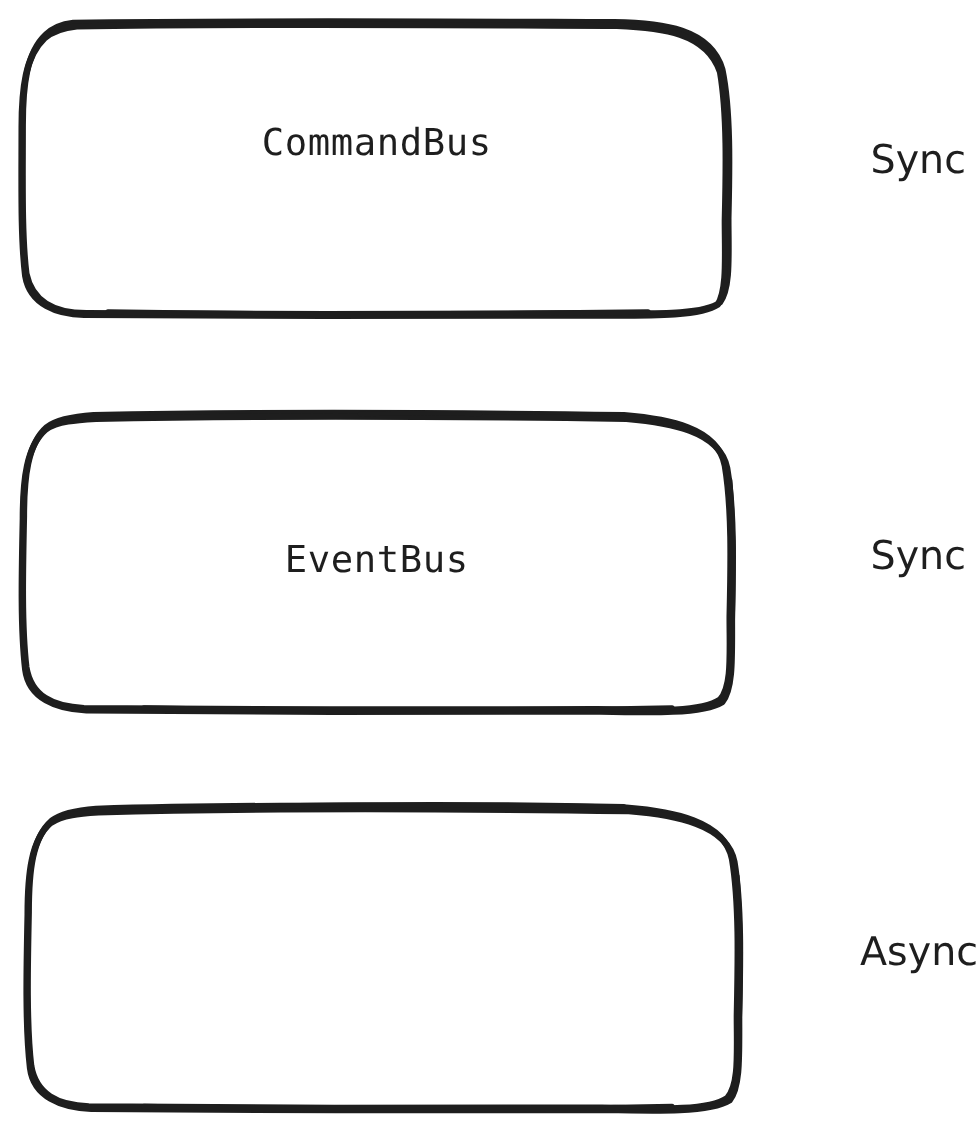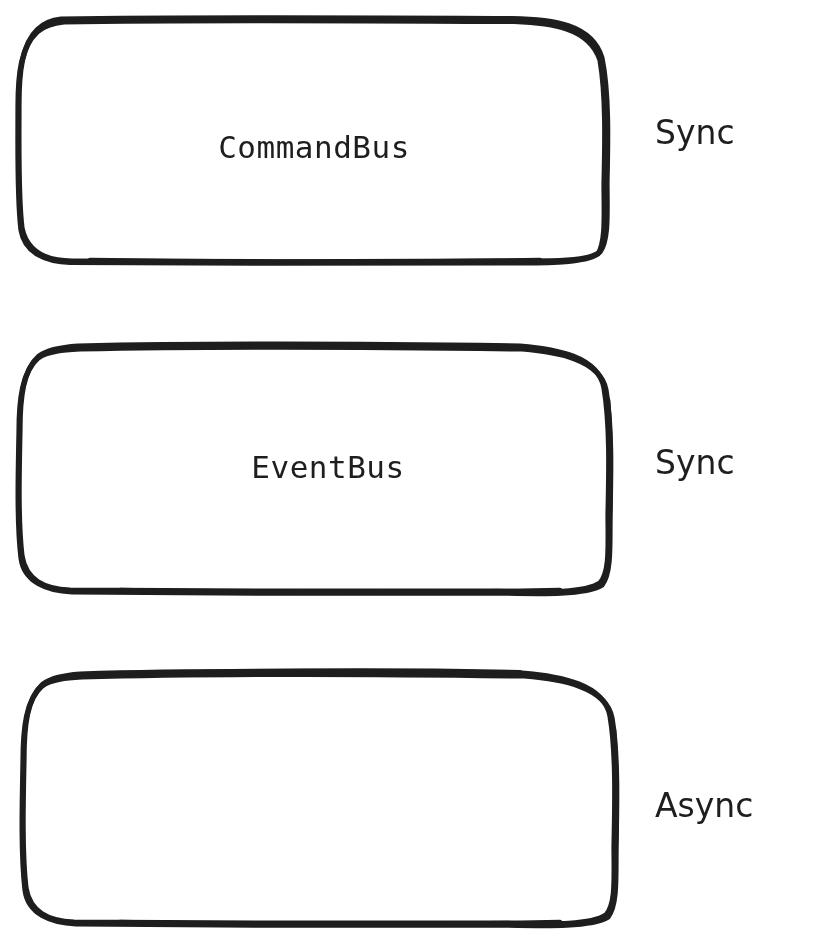--- a/index.html
+++ b/index.html
@@ -36,43 +36,43 @@
     font-size: 31px;
     font-weight: 500;
     letter-spacing: 0.5px;
     color: #1e1e1e;
     white-space: nowrap;
     line-height: 1;
   }
 
   .bus-mode-label {
     position: absolute;
-    text-align: left;
+    text-align: right;
     font-family: "DejaVu Sans", "Liberation Sans", sans-serif;
     font-size: 33px;
     font-weight: 400;
     color: #1e1e1e;
     white-space: nowrap;
     line-height: 1;
   }
 
   
   #row-1 { top: 0; height: 300px; }
-  #row-1 .bus-box-label { left: 18px; width: 592px; top: 132px; text-align: center; }
+  #row-1 .bus-box-label { left: 18px; width: 592px; top: 104px; text-align: center; }
   #row-1 .bus-mode-label { left: 655px; width: 150px; top: 116px; }
 
   
   #row-2 { top: 320px; height: 300px; }
-  #row-2 .bus-box-label { left: 32px; width: 592px; top: 132px; }
+  #row-2 .bus-box-label { left: 18px; width: 592px; top: 132px; }
   #row-2 .bus-mode-label { left: 655px; width: 150px; top: 126px; }
 
   
   #row-3 { top: 645px; height: 296px; }
   #row-3 .bus-box-label { left: 22px; width: 592px; top: 137px; }
-  #row-3 .bus-mode-label { left: 655px; width: 160px; top: 144px; }
+  #row-3 .bus-mode-label { left: 655px; width: 160px; top: 131px; }
 </style>
 </head>
 <body>
 
 <svg id="canvas" viewBox="0 0 817 941" xmlns="http://www.w3.org/2000/svg" aria-hidden="true">
   <g fill="none" stroke="#1e1e1e" stroke-width="5.2" stroke-linecap="round" stroke-linejoin="round">
 
     <g>
       <path d="M61,19 C200,17 370,18 512,18.5 C552,19 592,24 602,58
                C609,92 608,140 607,182 C607,212 609,240 600,252

